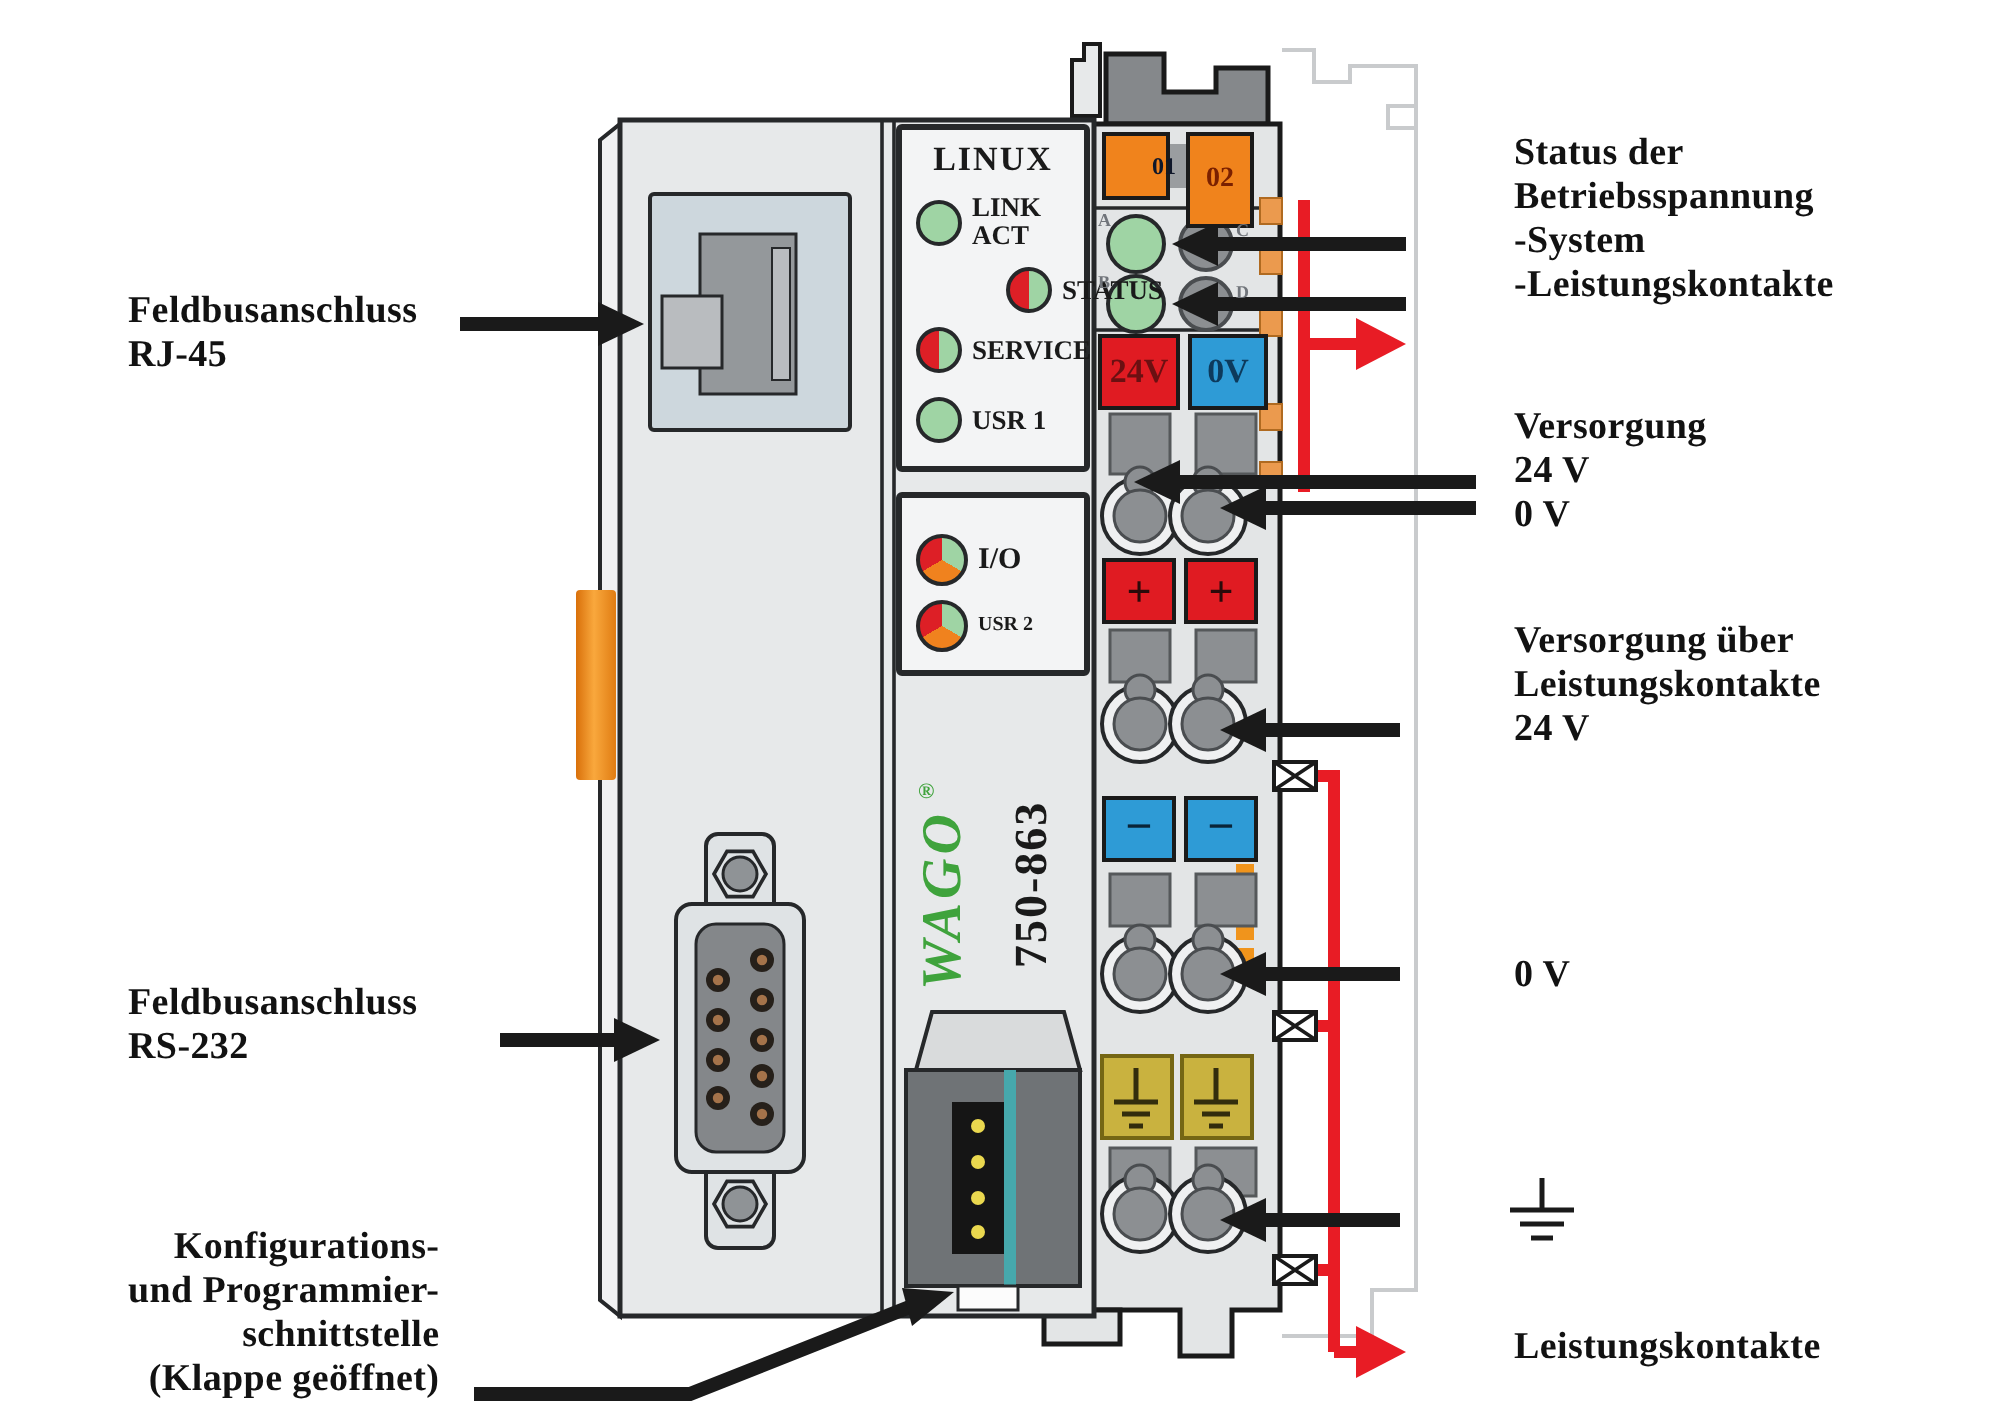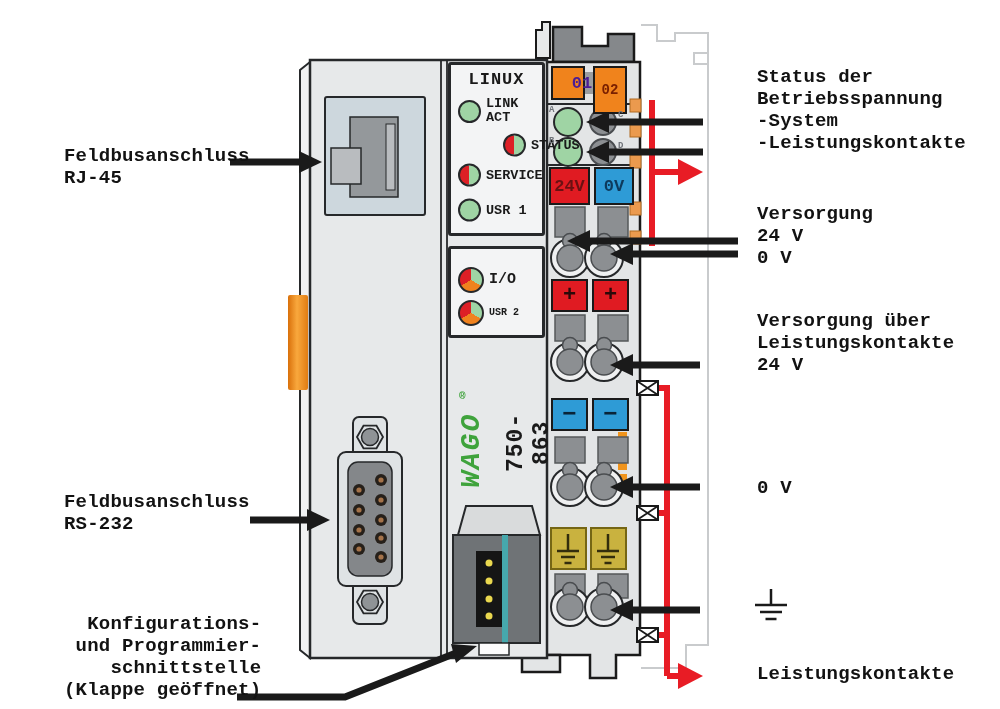--- a/index.html
+++ b/index.html
@@ -1,17 +1,17 @@
 <!DOCTYPE html>
 <html><head>
 <meta charset="utf-8">
 <style>
   html,body { margin:0; padding:0; background:#fff; }
   .stage { position:relative; width:1000px; height:709px; background:#ffffff;
-           font-family:Liberation Mono, monospace; overflow:hidden; }
+           font-family:Liberation Serif, serif; overflow:hidden; }
   .gfx { position:absolute; left:0; top:0; z-index:1; }
   .ov  { position:absolute; z-index:2; }
   .lbl { position:absolute; z-index:3; font-weight:700; font-size:19px; line-height:22px;
          color:#121212; white-space:pre-line; letter-spacing:0.2px; }
   .box { position:absolute; z-index:2; display:flex; align-items:center; justify-content:center;
          font-weight:700; border:2px solid #1a1a1a; box-sizing:border-box; }
   .panel { position:absolute; z-index:2; background:#f3f4f5; border:3px solid #26282a;
            border-radius:3px; box-sizing:border-box; }
   .panel-title { position:absolute; left:0; right:0; top:5px; text-align:center;
                  font-weight:700; font-size:17px; letter-spacing:1px; color:#1a1a1a; }
@@ -317,21 +317,21 @@
     <div class="led-row" style="top:64px;">
         <span class="led led-tri" style="width:26px;height:26px;"></span>
         <span class="led-lbl" style="font-size:10px;">USR 2</span>
       </div>
   </div>
 
   <span class="ov" style="left:459px; top:390px; font-weight:700; font-size:11px; color:#3fa33c;">®</span>
   <div class="vtext" style="left:456px; top:402px; width:36px; height:96px; color:#3fa33c; font-style:italic; font-size:28px; letter-spacing:2px;">WAGO</div>
   <div class="vtext" style="left:503px; top:395px; width:30px; height:95px; color:#1a1a1a; font-size:23px; letter-spacing:1px;">750-863</div>
 
-  <div class="box" style="left:551px; top:66px; width:34px; height:34px; background:#f0831c; color:#4c1d95; font-size:17px;padding-left:28px;">01</div>
+  <div class="box" style="left:551px; top:66px; width:34px; height:34px; background:#f0831c; color:#0f172a; font-size:12px;padding-left:28px;">01</div>
   <div class="box" style="left:593px; top:66px; width:34px; height:48px; background:#f0831c; color:#7a2000; font-size:14px;">02</div>
 
   <span class="marker" style="left:549px; top:105px;">A</span>
   <span class="marker" style="left:549px; top:136px;">B</span>
   <span class="marker" style="left:618px; top:110px;">C</span>
   <span class="marker" style="left:618px; top:141px;">D</span>
 
   <div class="box" style="left:549px; top:167px; width:41px; height:38px; background:#e01b22; color:#6b1012; font-size:17px;text-align:center;">24V</div>
   <div class="box" style="left:594px; top:167px; width:40px; height:38px; background:#2e9bd6; color:#0d3a5c; font-size:17px;">0V</div>
 

